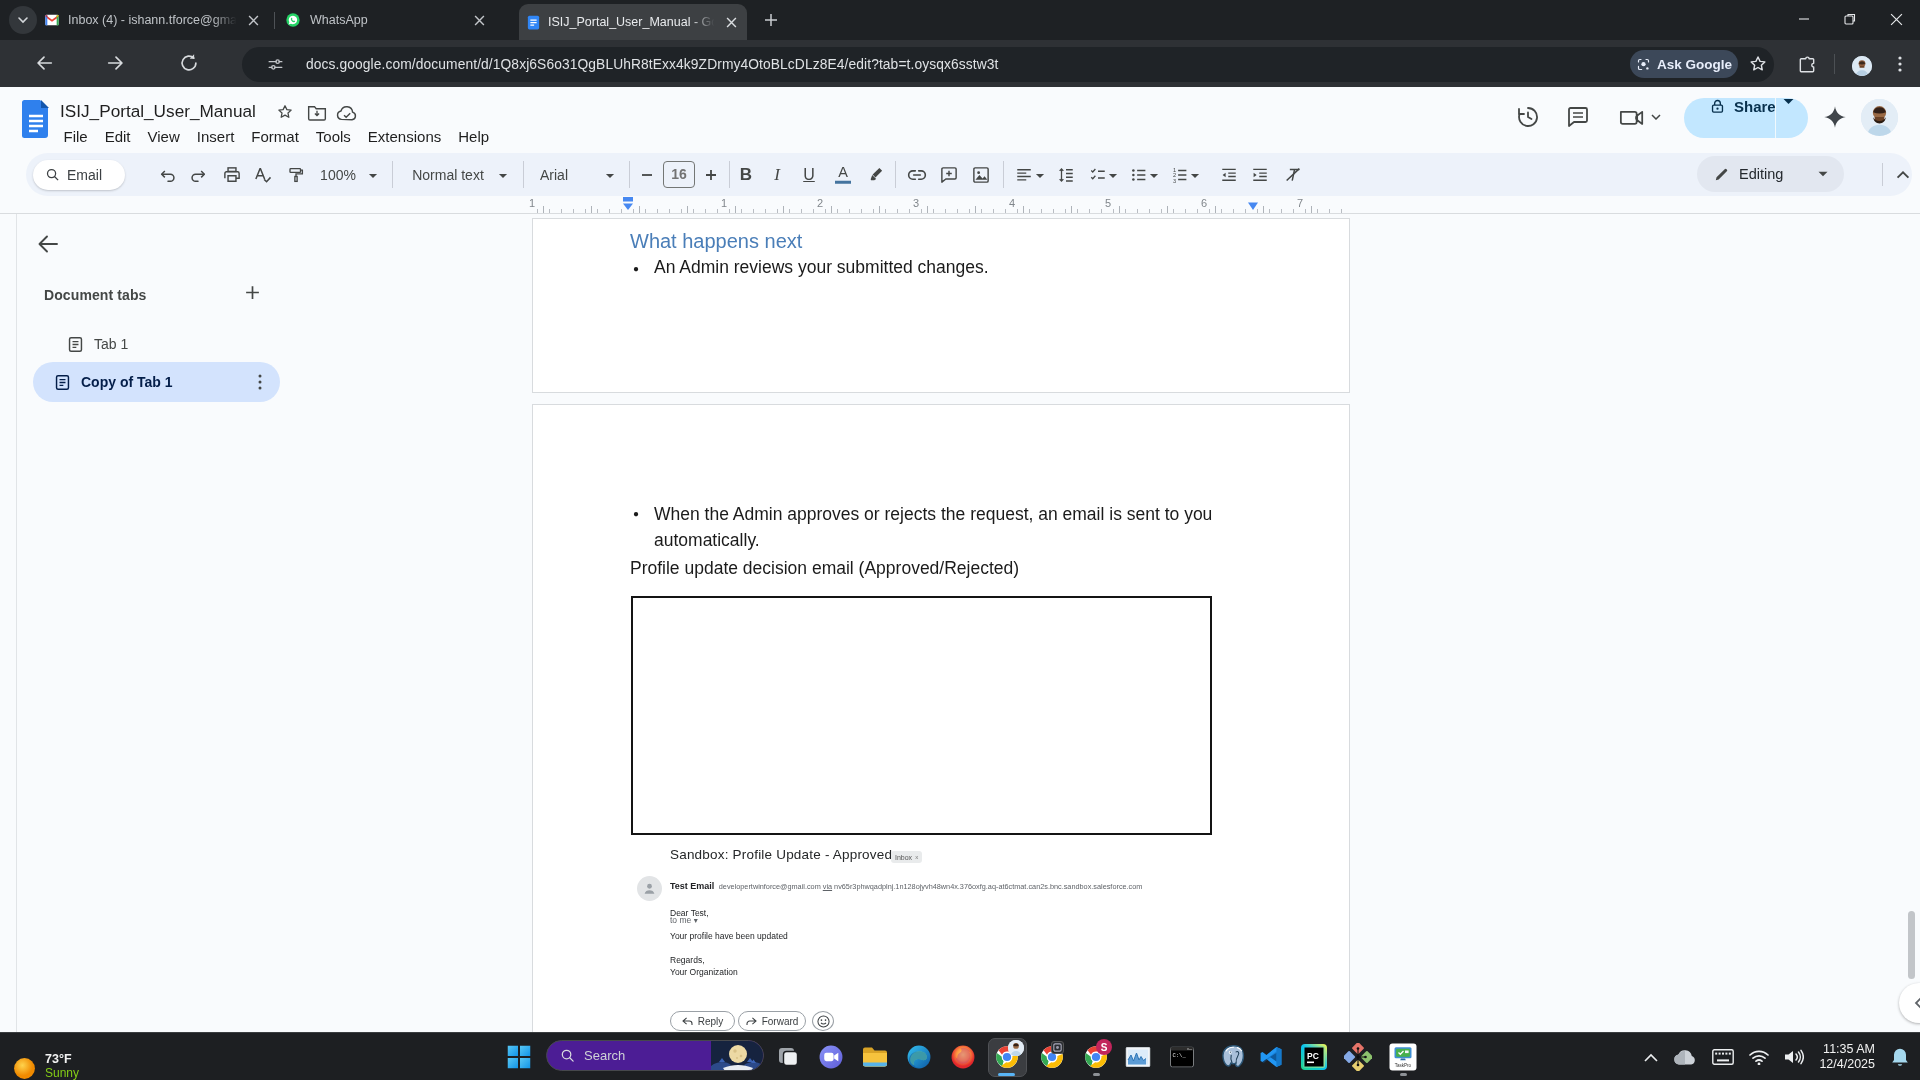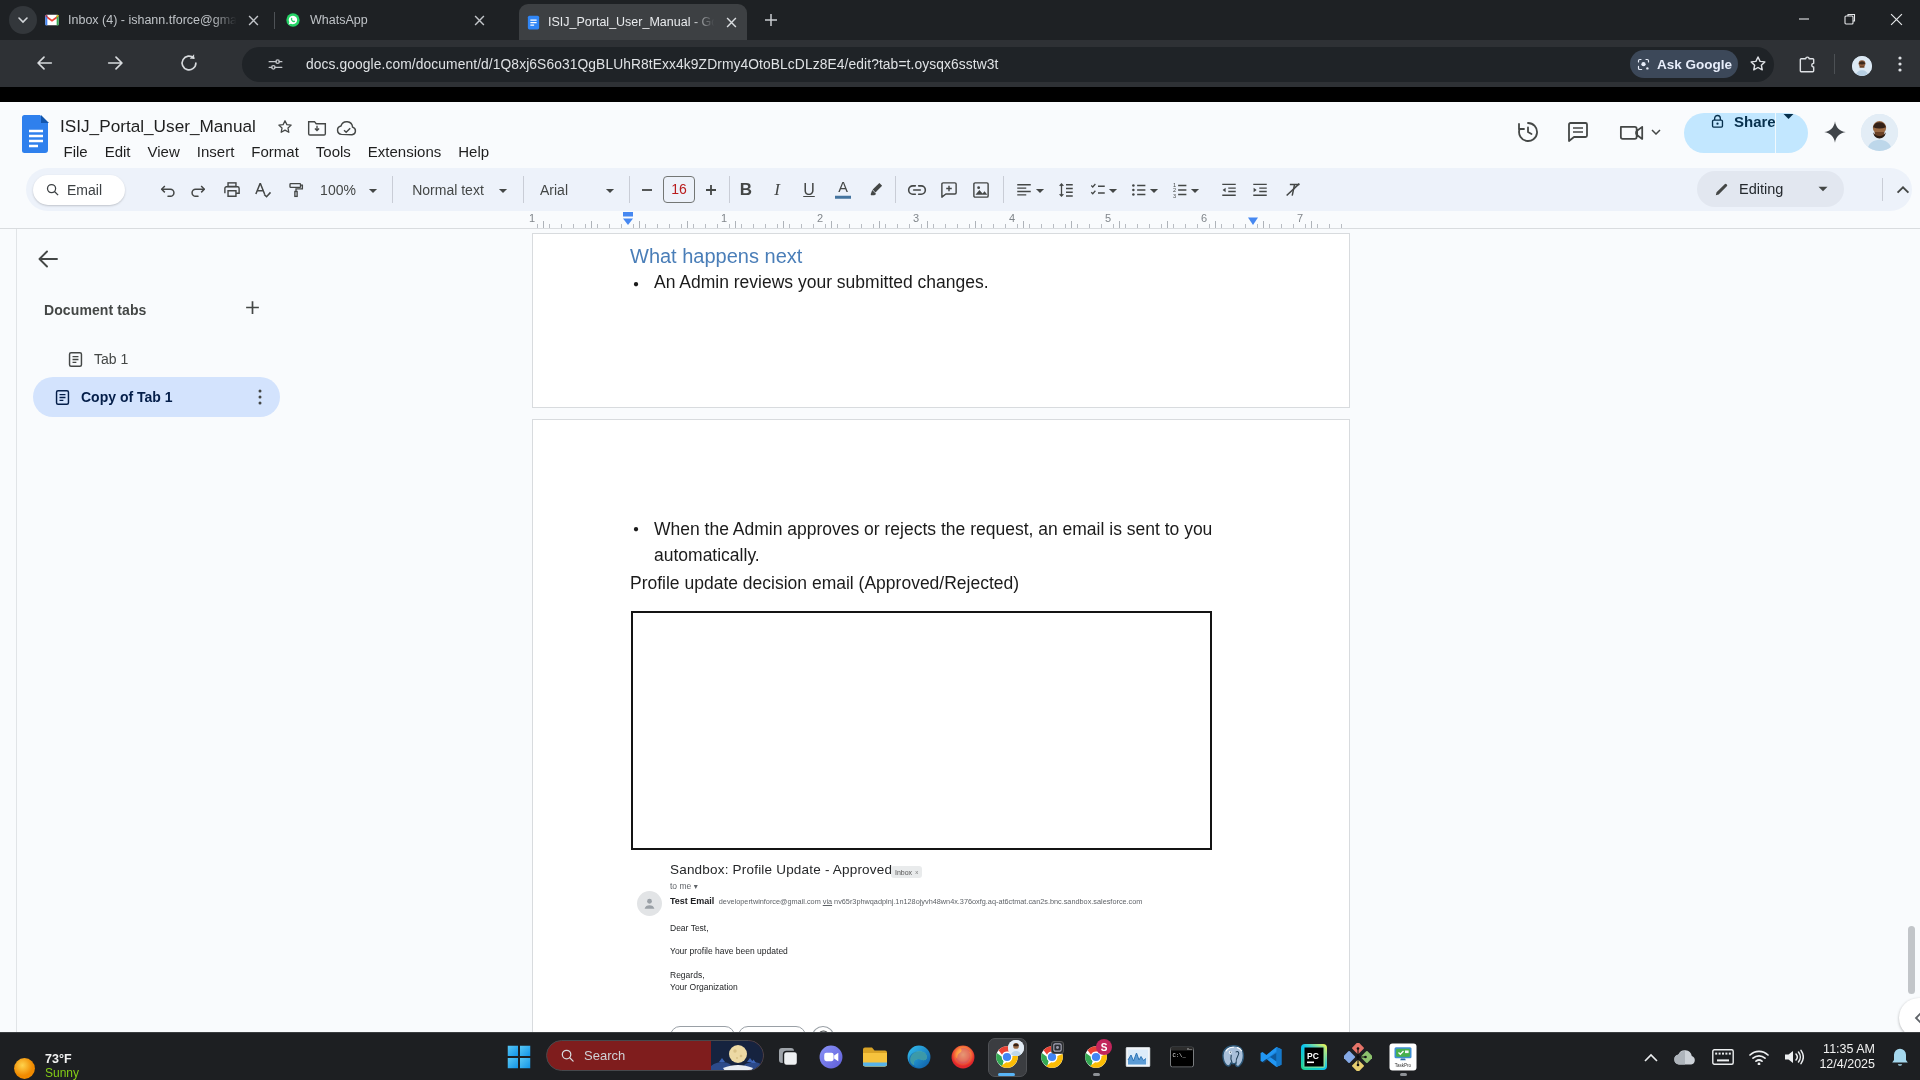--- a/index.html
+++ b/index.html
@@ -20,37 +20,37 @@
   .fade-r { -webkit-mask-image:linear-gradient(to right,#000 84%,transparent 98%); mask-image:linear-gradient(to right,#000 84%,transparent 98%); }
   #win-controls { right:0; top:0; height:38px; display:flex; align-items:center; gap:34px; padding-right:17px; color:#e6e8ea; }
 
   #chrome-toolbar { left:0; top:40px; width:1920px; height:47px; background:#2e3135; display:flex; align-items:center; }
   #omnibox { left:242px; top:7px; width:1532px; height:35px; background:#1f2327; border-radius:18px; display:flex; align-items:center; }
   #url-text { font-size:13.8px; color:#dfe2e5; letter-spacing:0.1px; }
   #ask-pill { left:1630px; top:10px; width:108px; height:28px; border-radius:14px; background:#3c4859; display:flex; align-items:center; justify-content:center; gap:6px; }
   #ask-pill span { color:#e8eefb; font-size:13.5px; font-weight:700; }
 
   
-  #docs { left:0; top:87px; width:1920px; height:945px; background:#f9fbfd;margin-top:15px; }
+  #docs { left:0; top:87px; width:1920px; height:945px; background:#f9fbfd; }
   #doc-title { left:60px; top:14px; font-size:17.2px; color:#1f1f1f; }
   #menubar { left:55px; top:39px; display:flex; }
   .menu-item { font-size:15px; color:#1f1f1f; padding:2px 8.5px; }
   #hdr-right { left:0; top:0; width:1920px; height:60px; pointer-events:none; }
   #hdr-right > * { pointer-events:auto; position:absolute; }
   #share-btn { width:124px; height:40px; background:#c2e7ff; border-radius:20px; display:flex !important; align-items:flex-start; }
   #share-btn .lbl { font-size:15px; font-weight:600; color:#07304d; margin-left:8px; }
   #share-div { position:absolute; left:91px; top:0; width:1px; height:40px; background:#f9fbfd; opacity:.85; }
 
   #main-toolbar { left:26px; top:66px; width:1886px; height:43px; background:#edf2fa; border-radius:21.5px; }
   .tb { position:absolute; top:50%; transform:translate(-50%,-50%); color:#444746; display:flex; align-items:center; justify-content:center; }
   .tb-txt { font-size:14px; color:#444746; white-space:nowrap; }
   .tb-div { position:absolute; top:8px; width:1px; height:27px; background:#c9cdd6; }
   #menus-pill { position:absolute; left:7px; top:6.5px; width:92px; height:30px; background:#fff; border-radius:15px; box-shadow:0 1px 2px rgba(60,64,67,.25); display:flex; align-items:center; gap:7px; padding-left:12px; }
   #menus-pill span { font-size:14px; color:#3c4043; }
-  #font-size-box { position:absolute; left:637px; top:7.5px; width:32px; height:27px; border:1px solid #747775; border-radius:4px; display:flex; align-items:center; justify-content:center; font-size:14px; color:#b91c1c; }
+  #font-size-box { position:absolute; left:637px; top:7.5px; width:32px; height:27px; border:1px solid #747775; border-radius:4px; display:flex; align-items:center; justify-content:center; font-size:14px; color:#737373;font-weight:bold; }
   #editing-pill { position:absolute; left:1671px; top:3px; width:147px; height:36px; background:#e2e7f0; border-radius:18px; display:flex; align-items:center; }
   #editing-pill .lbl { font-size:14.5px; color:#24292e; margin-left:9px; }
 
   
   #ruler { left:0; top:110px; width:1920px; height:16px; }
   #ruler-ticks { position:absolute; left:532px; top:0; width:818px; height:16px;
     background:
       repeating-linear-gradient(to right, #aeb3b9 0 1px, transparent 1px 48px) left 11px bottom 0 / 818px 7px no-repeat,
       repeating-linear-gradient(to right, #b9bdc3 0 1px, transparent 1px 12px) left 5px bottom 0 / 818px 4px no-repeat;
   }
@@ -86,35 +86,35 @@
   #email { position:absolute; left:0; top:0; width:818px; height:630px; font-family:"Liberation Sans", sans-serif; }
   #em-subject { position:absolute; left:137px; top:442px; font-size:13.5px; color:#252729; letter-spacing:.2px; }
   #em-chip { position:absolute; left:358px; top:446px; height:12px; background:#e9ebec; border-radius:3px; display:flex; align-items:center; padding:0 4px; gap:3px; }
   #em-chip .c1 { font-size:7px; color:#555; }
   #em-chip .c2 { font-size:6px; color:#777; }
   #em-avatar { position:absolute; left:104px; top:471px; width:25px; height:25px; border-radius:50%; background:#e2e4e6; display:flex; align-items:center; justify-content:center; }
   #em-line1 { position:absolute; left:137px; top:473px; white-space:nowrap; line-height:11px; }
   #em-line1 .nm { font-size:9px; font-weight:700; color:#202124; }
   #em-line1 .ad { font-size:7.3px; color:#5f6368; }
   #em-line1 .via { text-decoration:underline; }
-  #em-tome { position:absolute; left:137px; top:461px; font-size:8.5px; color:#5f6368; }
+  #em-tome { position:absolute; left:137px; top:510px; font-size:8.5px; color:#5f6368; }
   .em-body { position:absolute; left:137px; font-size:8.5px; color:#232527; }
   .em-btn { position:absolute; height:20px; border:1px solid #9aa0a6; border-radius:11px; display:flex; align-items:center; justify-content:center; gap:5px; font-size:10px; color:#3c4043; background:#fff; }
 
   
   #doc-scroll { left:1908px; top:697px; width:7px; height:68px; border-radius:4px; background:#c2c5c9; }
   #side-fab { left:1899px; top:769px; width:40px; height:40px; border-radius:50%; background:#fff; box-shadow:0 1px 3px rgba(0,0,0,.3); display:flex; align-items:center; justify-content:center; color:#5f6368; }
 
   
   #taskbar { left:0; top:1032px; width:1920px; height:48px; background:#1d1f22; border-top:1px solid #3a3d40; }
   #weather { left:12px; top:0; height:48px; display:flex; align-items:flex-end; gap:8px; }
   #weather .t { font-size:12.5px; font-weight:700; color:#f2f2f2; line-height:14px; }
   #weather .c { font-size:12px; color:#84cc16; line-height:15px; }
   .tk { position:absolute; top:50%; transform:translate(-50%,-50%); }
-  #search-pill { left:546px; top:7px; width:218px; height:31px; background:#7f1d1d; border:1px solid #46484c; border-radius:16px; display:flex; align-items:center; overflow:hidden; }
+  #search-pill { left:546px; top:7px; width:218px; height:31px; background:#4c1d95; border:1px solid #46484c; border-radius:16px; display:flex; align-items:center; overflow:hidden; }
   #search-pill .lbl { font-size:13px; color:#cfd2d6; margin-left:9px; }
   #chrome1-box { left:988px; top:5px; width:39px; height:39px; background:#3b3d41; border:1px solid #505256; border-radius:7px; }
   .run-blue { left:998px; top:40px; width:17px; height:3px; border-radius:2px; background:#59b4f5; }
   .run-gray { position:absolute; width:7px; height:3px; border-radius:2px; background:#8d9196; }
   #tray { right:10px; top:0; height:48px; display:flex; align-items:center; gap:15px; }
   #clock { text-align:right; color:#f2f2f2; font-size:12.5px; line-height:15.5px; }
   .badge { position:absolute; border-radius:50%; }
 </style>
 </head>
 <body>

